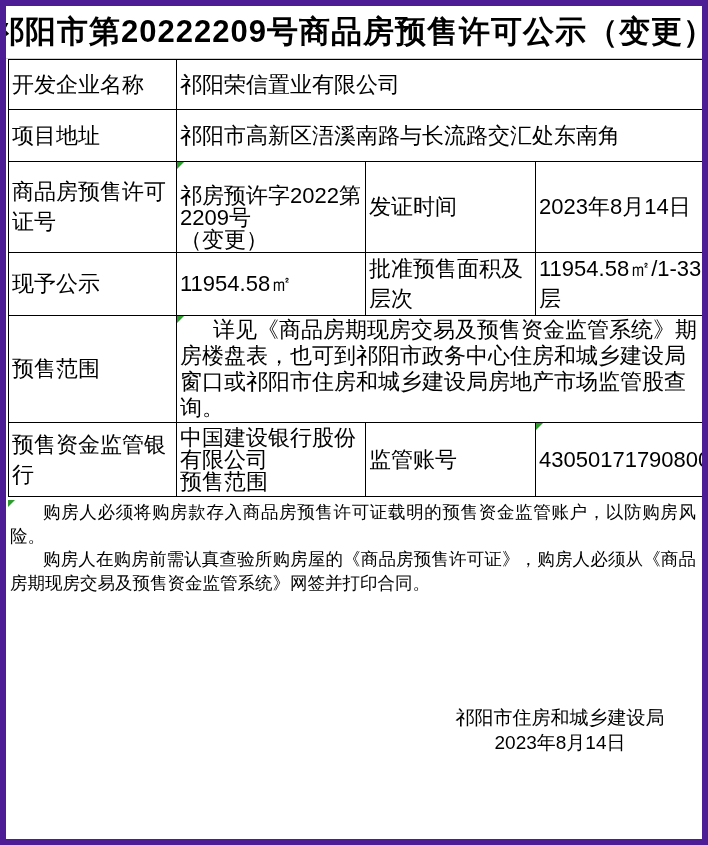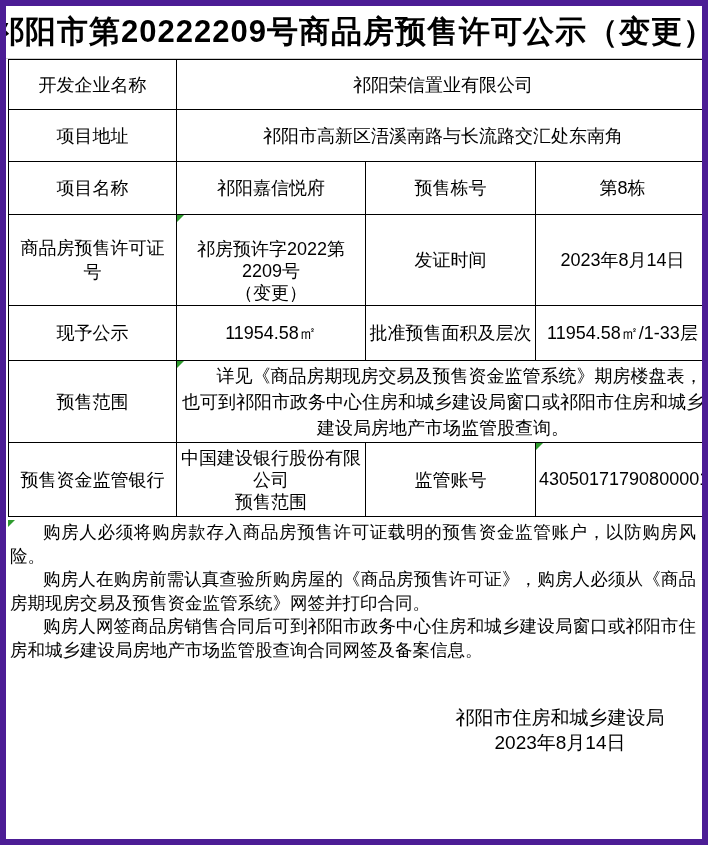--- a/index.html
+++ b/index.html
@@ -44,23 +44,23 @@
   
   table.permit{
     width:701px;
     margin-left:2px;
     border-collapse:collapse;
     table-layout:fixed;
   }
   table.permit td{
     position:relative;
     border:1.5px solid #000;
-    text-align:center;
+    text-align:left;
     vertical-align:middle;
-    font-size:18px;
+    font-size:22px;
     padding:1px 3px;
     overflow:hidden;
   }
   .r1{height:50px}.r2{height:52px}.r3{height:53px}
   .r4{height:53px}.r5{height:55px}.r6{height:82px}.r7{height:74px}
   td.small-label{font-size:17px;}
   td.multiline{white-space:pre-line;font-size:16px;line-height:22px;}
   td.scope-cell{
     text-align:justify;
     text-indent:33px;
@@ -108,26 +108,20 @@
     </colgroup>
     <tbody>
         <tr class="r1">
       <td>开发企业名称</td>
       <td colspan="3">祁阳荣信置业有限公司</td>
     </tr>
     <tr class="r2">
       <td>项目地址</td>
       <td colspan="3">祁阳市高新区浯溪南路与长流路交汇处东南角</td>
     </tr>
-    <tr class="r3">
-      <td>项目名称</td>
-      <td>祁阳嘉信悦府</td>
-      <td>预售栋号</td>
-      <td>第8栋</td>
-    </tr>
     <tr class="r4">
       <td class="small-label">商品房预售许可证号</td>
       <td class="multiline">
         <span class="tri"></span><span>祁房预许字2022第2209号
 （变更）</span>
       </td>
       <td>发证时间</td>
       <td>2023年8月14日</td>
     </tr>
     <tr class="r5">
@@ -151,21 +145,20 @@
         <span class="tri"></span><span>43050171790800001383</span>
       </td>
     </tr>
   </tbody>
     </table>
 
   <div class="notes">
     <span class="tri"></span>
     <p>购房人必须将购房款存入商品房预售许可证载明的预售资金监管账户，以防购房风险。</p>
     <p>购房人在购房前需认真查验所购房屋的《商品房预售许可证》，购房人必须从《商品房期现房交易及预售资金监管系统》网签并打印合同。</p>
-    <p>购房人网签商品房销售合同后可到祁阳市政务中心住房和城乡建设局窗口或祁阳市住房和城乡建设局房地产市场监管股查询合同网签及备案信息。</p>
   </div>
 
   <div class="signature">
     <div>祁阳市住房和城乡建设局</div>
     <div>2023年8月14日</div>
   </div>
 
 </div>
 
 </body></html>

